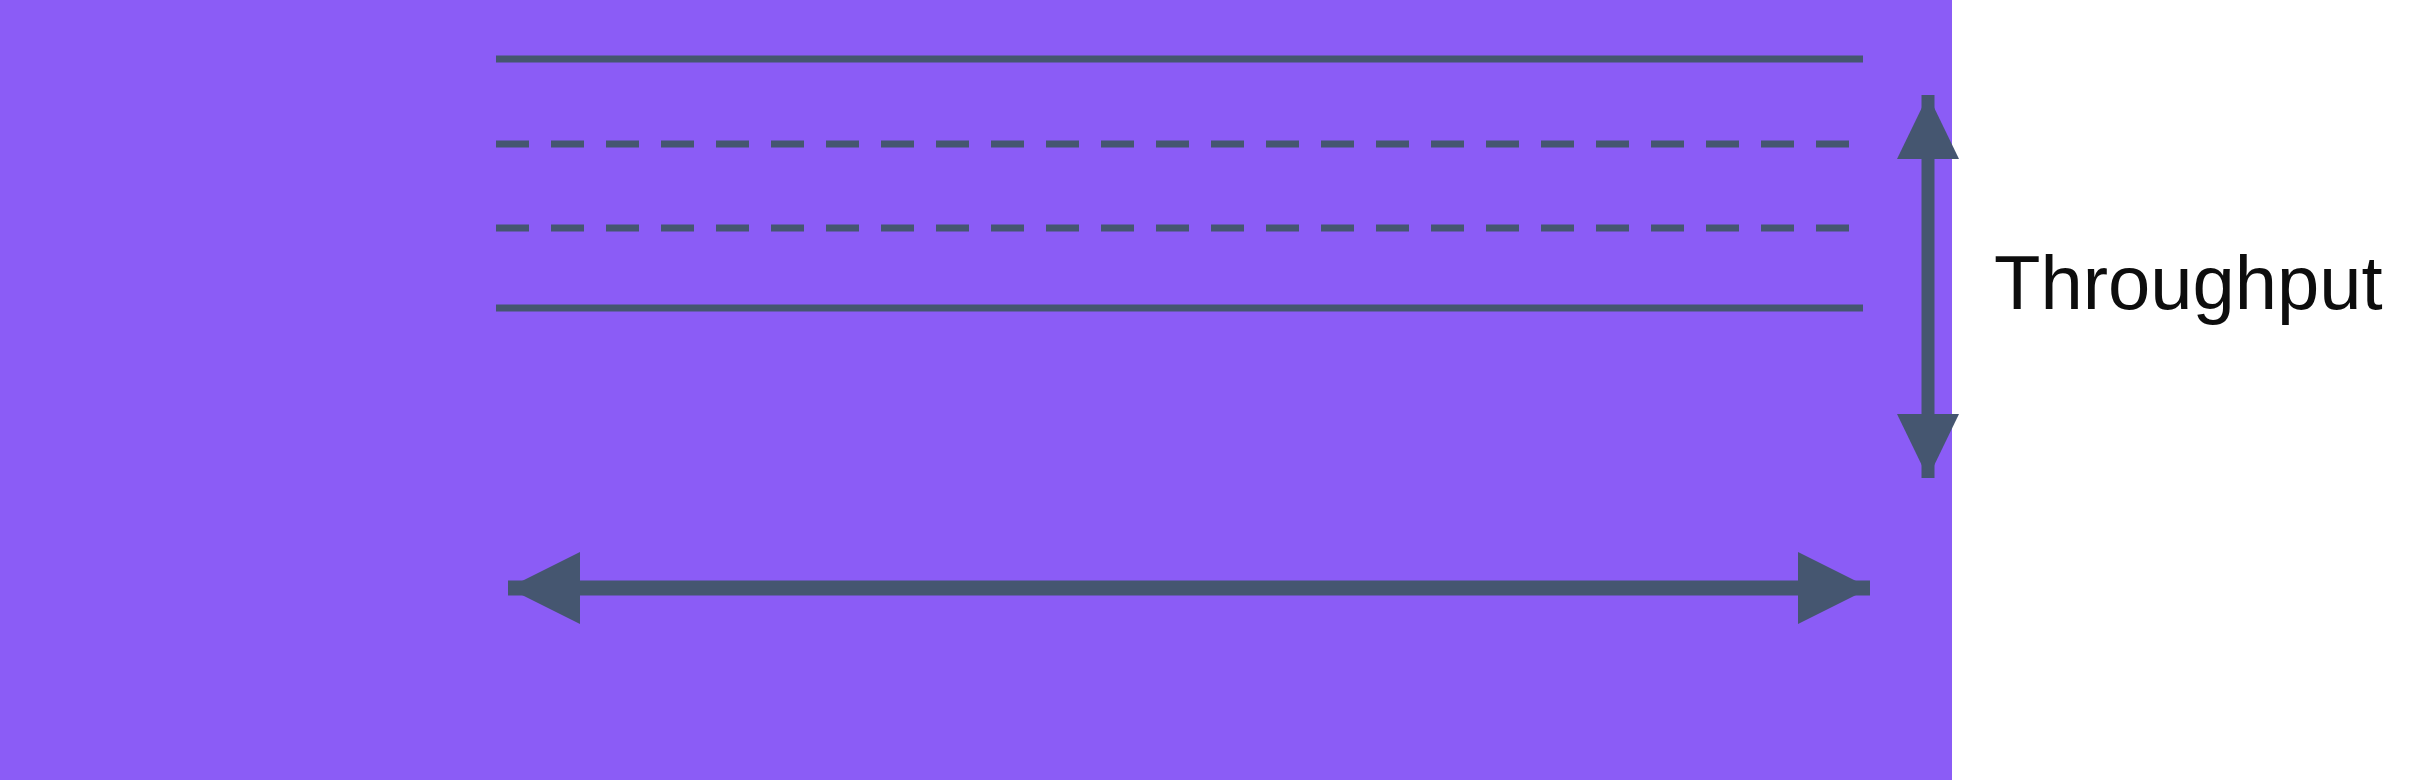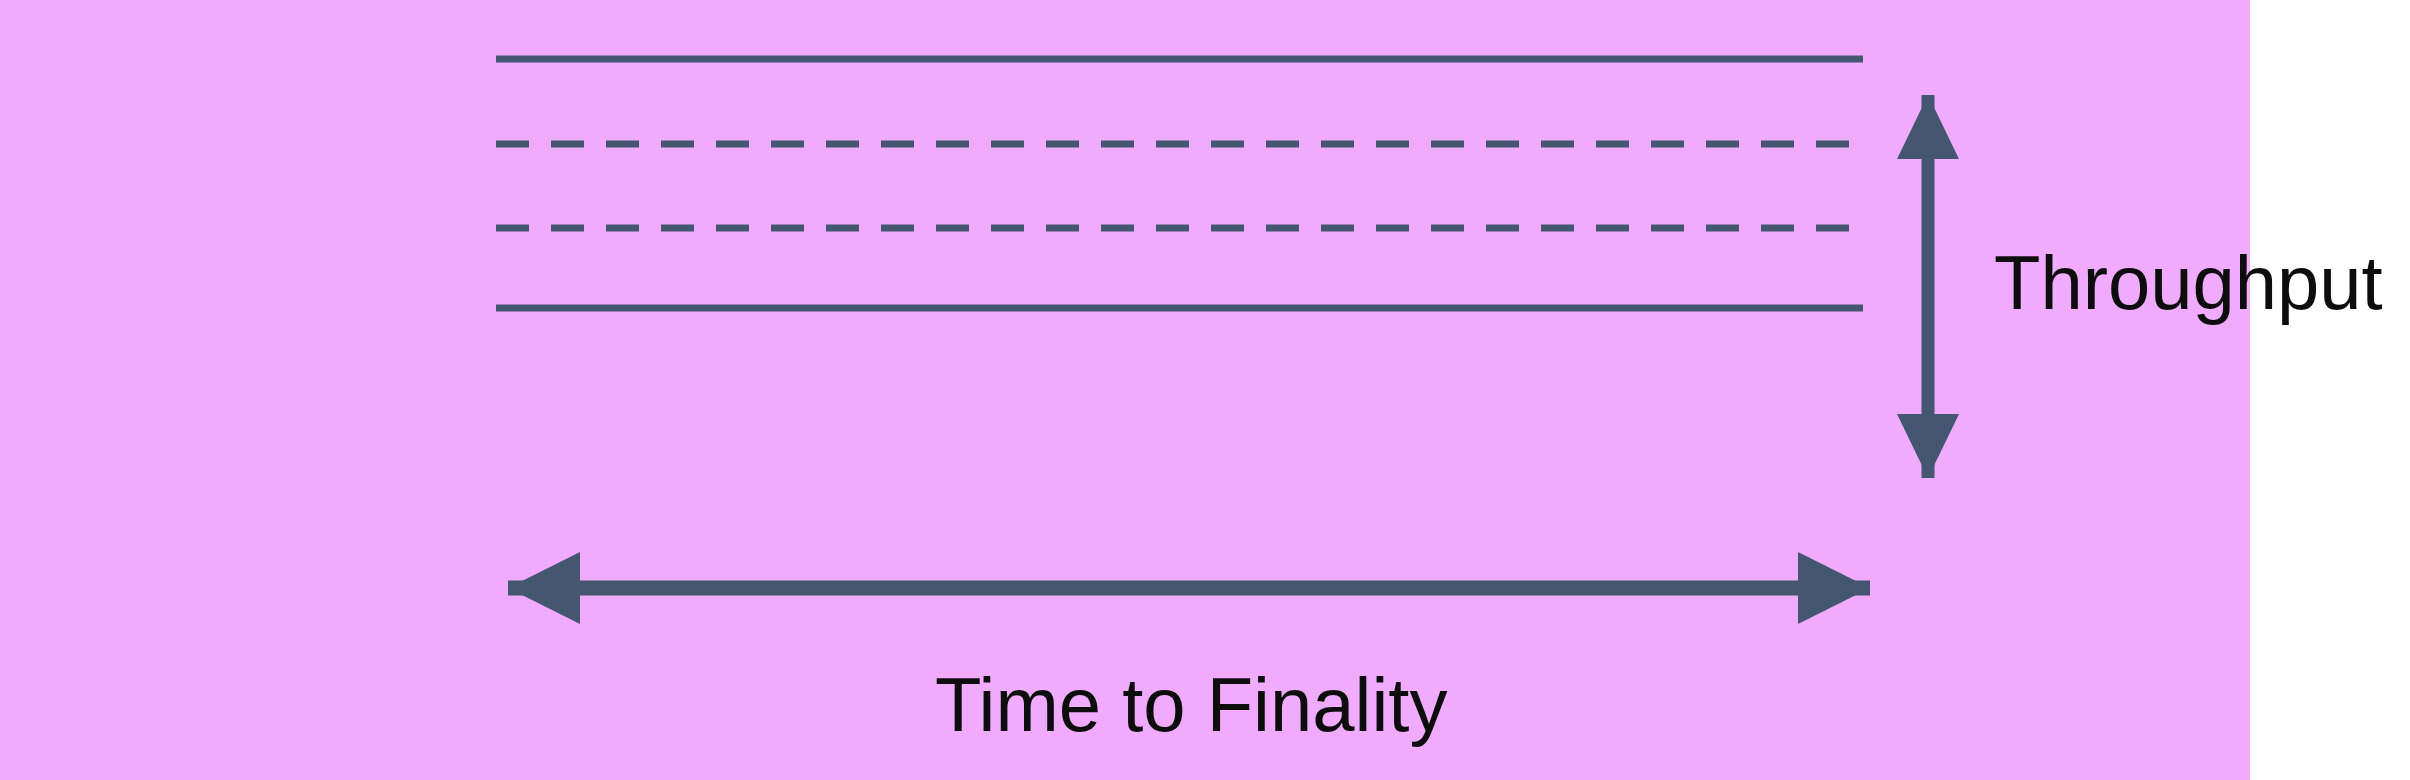--- a/index.html
+++ b/index.html
@@ -8,23 +8,23 @@
     background: #ffffff;
   }
   body {
     width: 2410px;
     height: 780px;
     font-family: "Liberation Sans", sans-serif;
     overflow: hidden;
   }
   #diagram-root {
     position: relative;
-    width: 2250px;
+    width: 1952px;
     height: 780px;
-    background: #f0abfc;
+    background: #8b5cf6;
   }
   #diagram-svg {
     position: absolute;
     top: 0;
     left: 0;
     width: 2410px;
     height: 780px;
     display: block;
   }
   .diagram-label {
@@ -68,15 +68,14 @@
 
     <g>
       <rect x="508" y="580.5" width="1362" height="15" fill="#455670"></rect>
       <polygon points="508,588 580,552 580,624" fill="#455670"></polygon>
       <polygon points="1870,588 1798,552 1798,624" fill="#455670"></polygon>
     </g>
   </svg>
 
   <div class="diagram-label" id="label-throughput">Throughput</div>
 
-  <div class="diagram-label" id="label-time-to-finality">Time to Finality</div>
 
 </div>
 
 </body></html>

